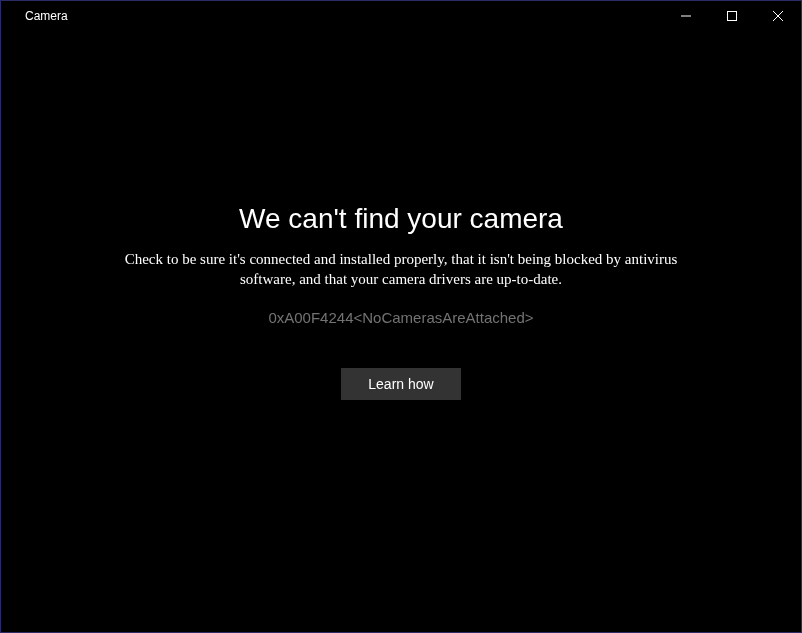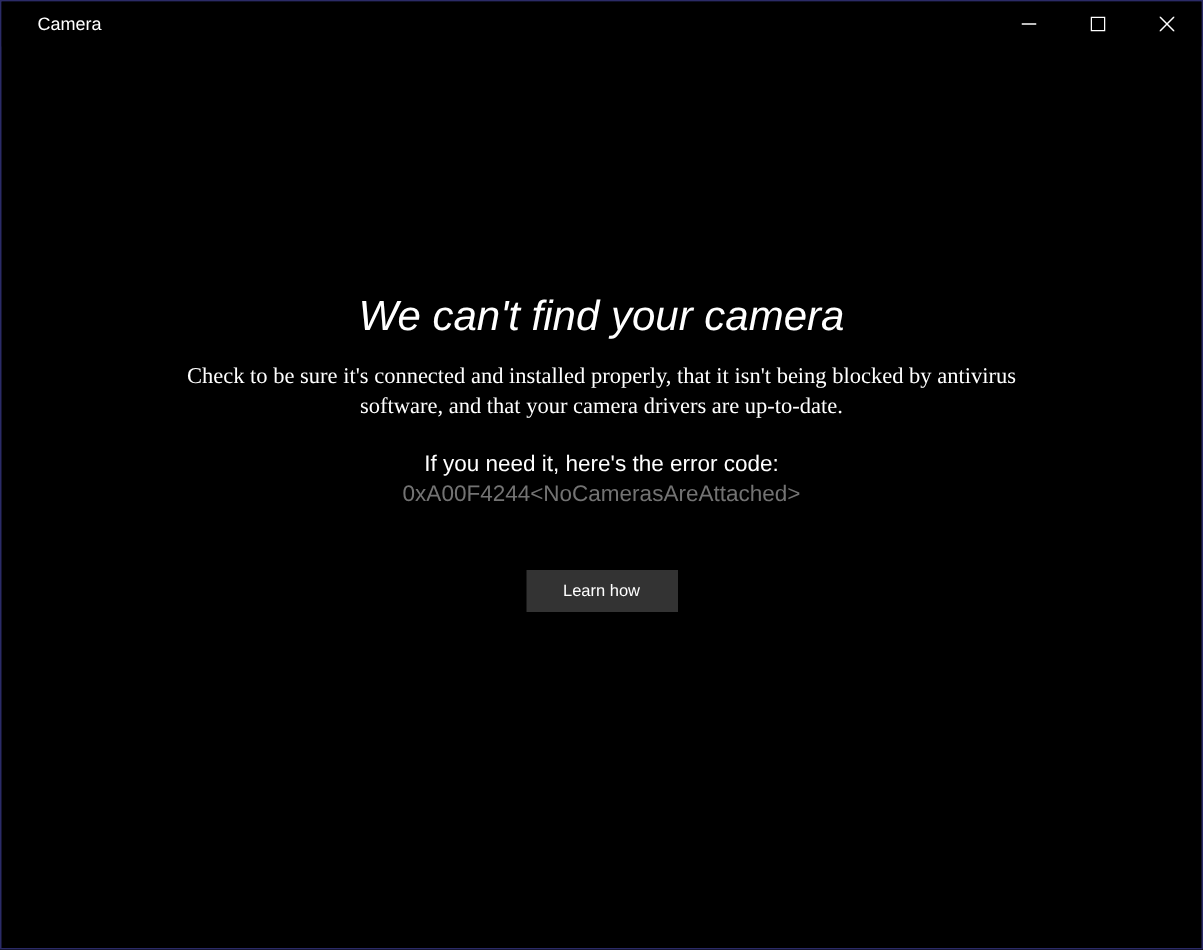--- a/index.html
+++ b/index.html
@@ -60,21 +60,20 @@
       align-items: center;
       justify-content: center;
       text-align: center;
       padding: 0 80px 60px 80px;
     }
     .error-heading {
       font-size: 28px;
       font-weight: 400;
       margin-bottom: 14px;
       color: #fff;
-      font-style: italic;
     }
     .error-description {
       font-size: 15px;
       font-weight: 400;
       line-height: 1.35;
       color: #fff;
       margin-bottom: 18px;
       max-width: 560px;
       font-family: Liberation Serif, serif;
     }
@@ -92,24 +91,24 @@
       line-height: 1.35;
     }
     .button-row {
       display: flex;
       gap: 12px;
     }
     .action-button {
       background: #333333;
       color: #fff;
       border: none;
-      font-size: 11px;
+      font-size: 14px;
       font-family: inherit;
       padding: 8px 0;
-      width: 101px;
+      width: 120px;
       cursor: pointer;
       text-align: center;
     }
   </style>
 </head>
 <body>
 
 <div class="titlebar">
   <div class="titlebar-title">Camera</div>
   <div class="titlebar-controls">
@@ -134,18 +133,17 @@
             <line x1="10" y1="0" x2="0" y2="10"></line>
           </svg>
       </span>
     </button>
   </div>
 </div>
 
 <div class="content">
   <h1 class="error-heading">We can't find your camera</h1>
   <p class="error-description">Check to be sure it's connected and installed properly, that it isn't being blocked by antivirus software, and that your camera drivers are up-to-date.</p>
-  <p class="error-code-intro">If you need it, here's the error code:</p>
   <p class="error-code">0xA00F4244&lt;NoCamerasAreAttached&gt;</p>
   <div class="button-row">
     <button class="action-button">Learn how</button>
   </div>
 </div>
 
 </body></html>

